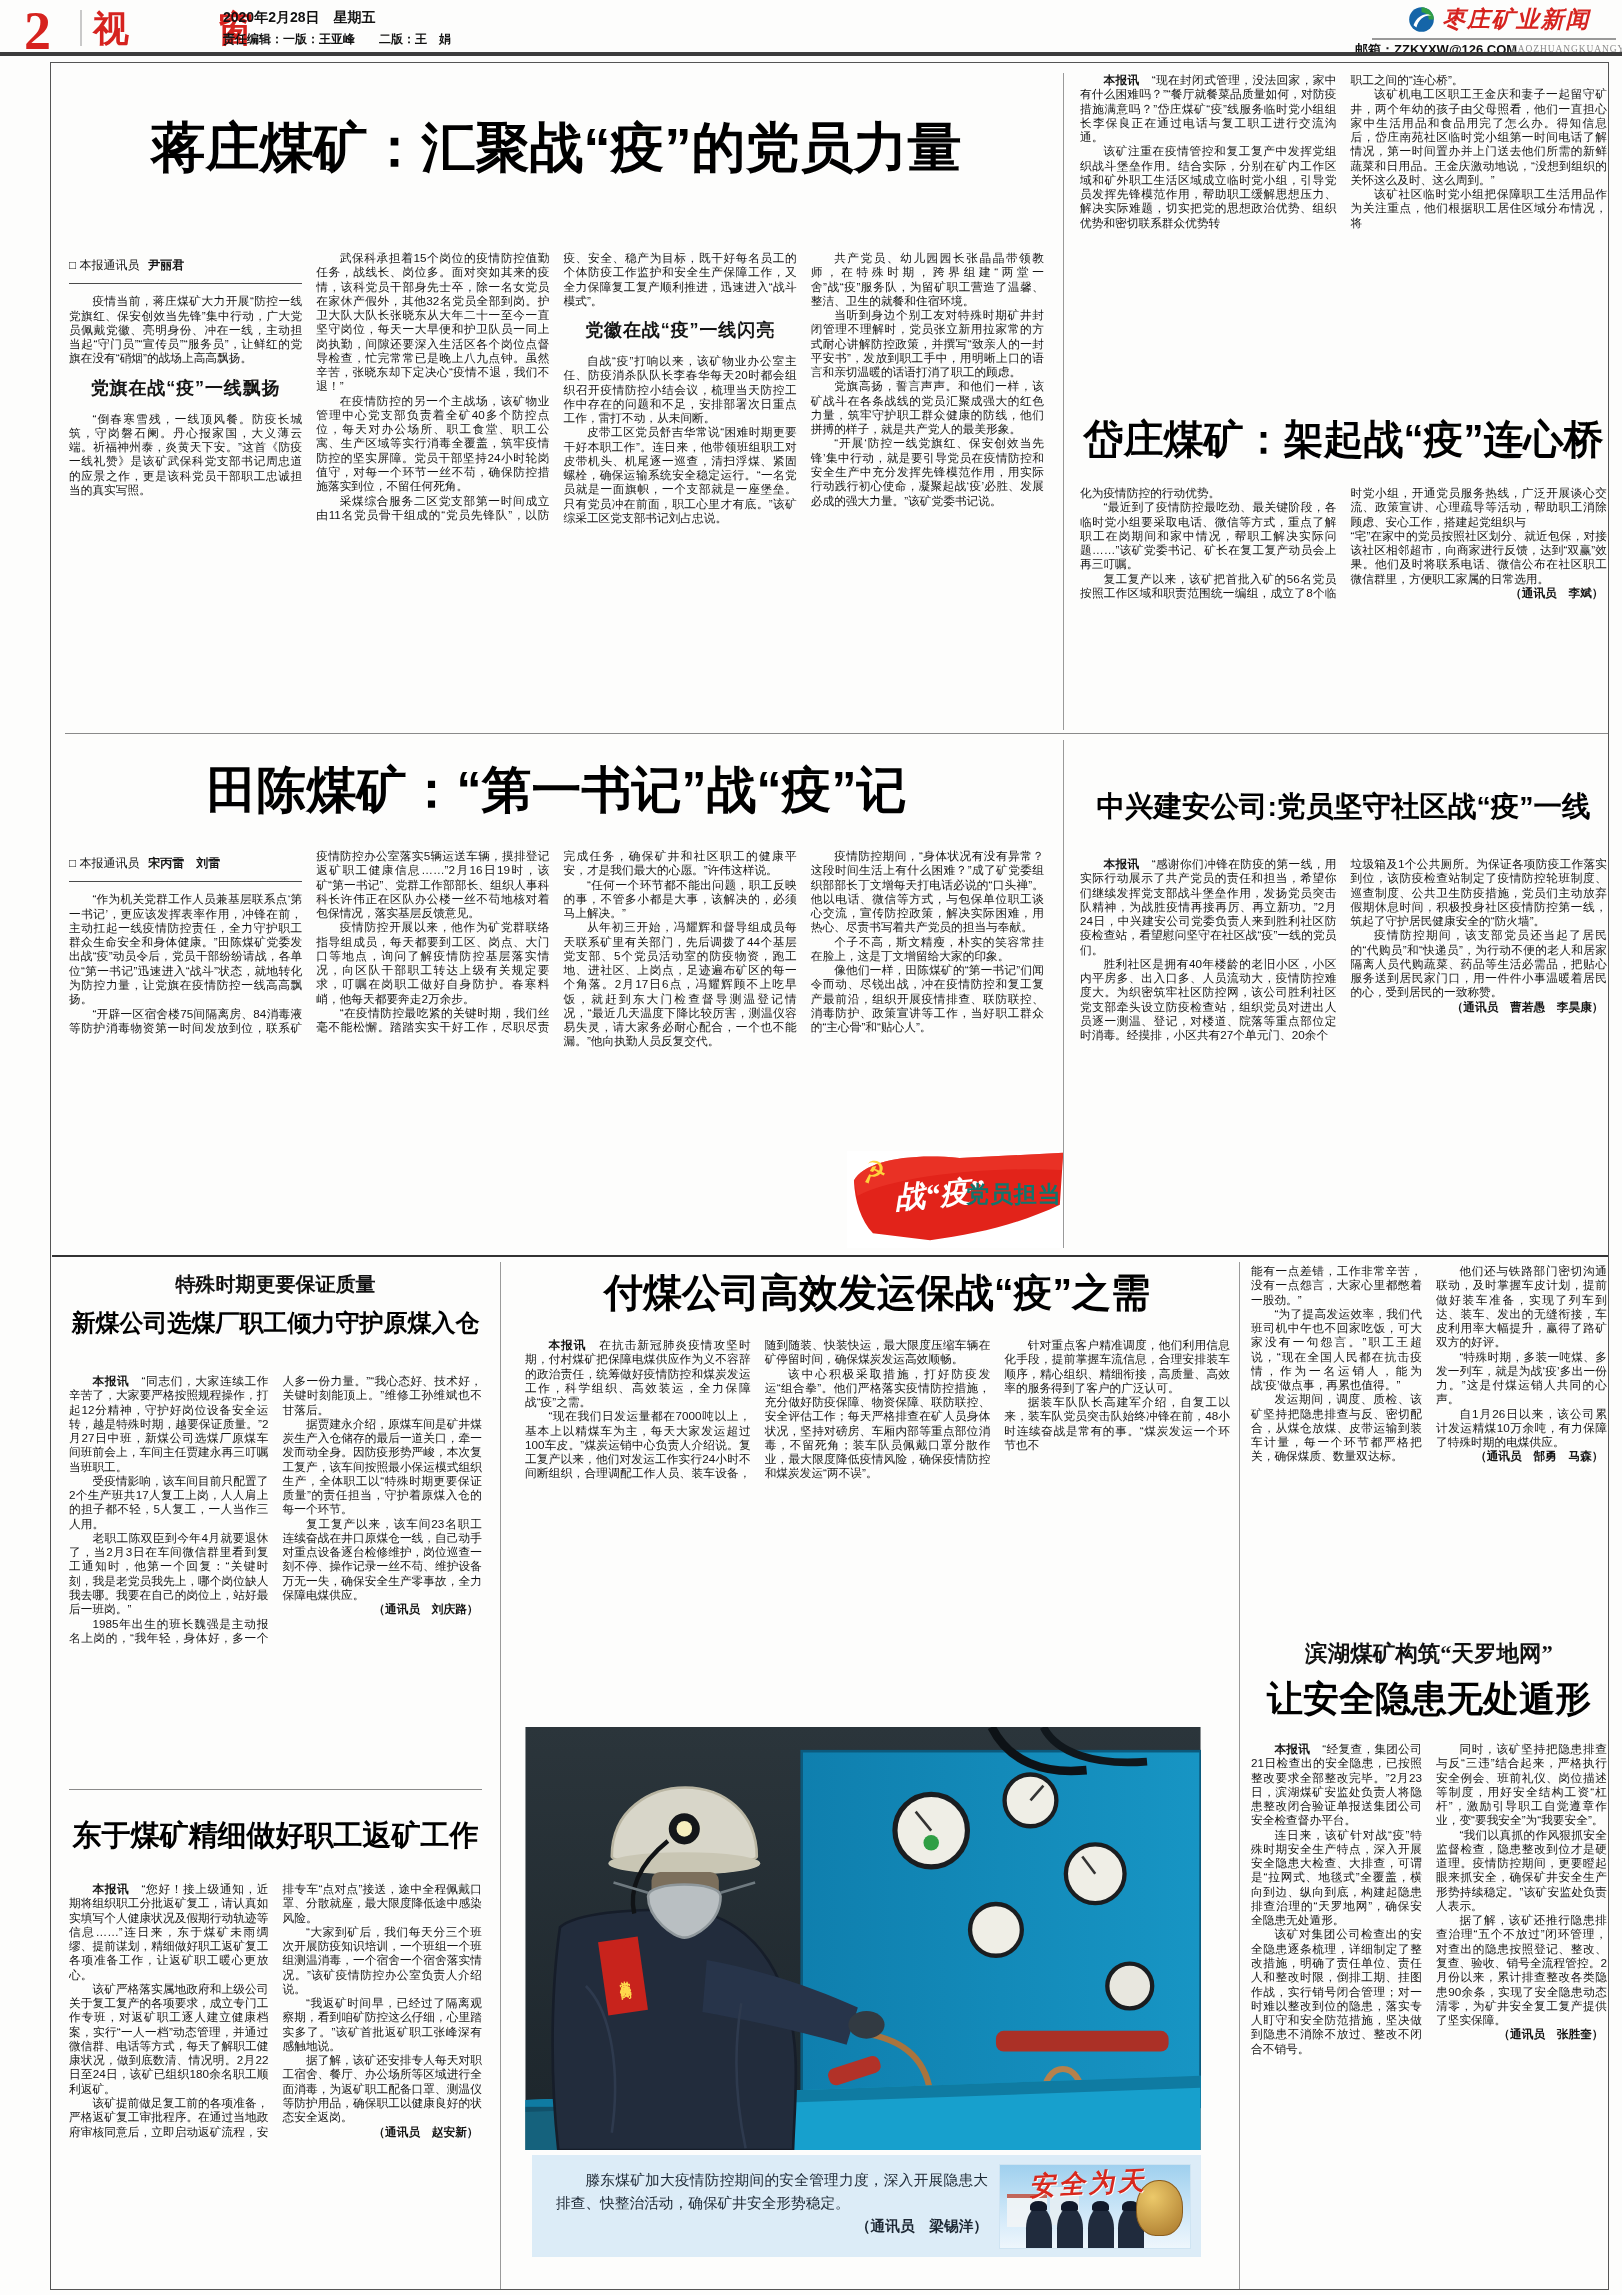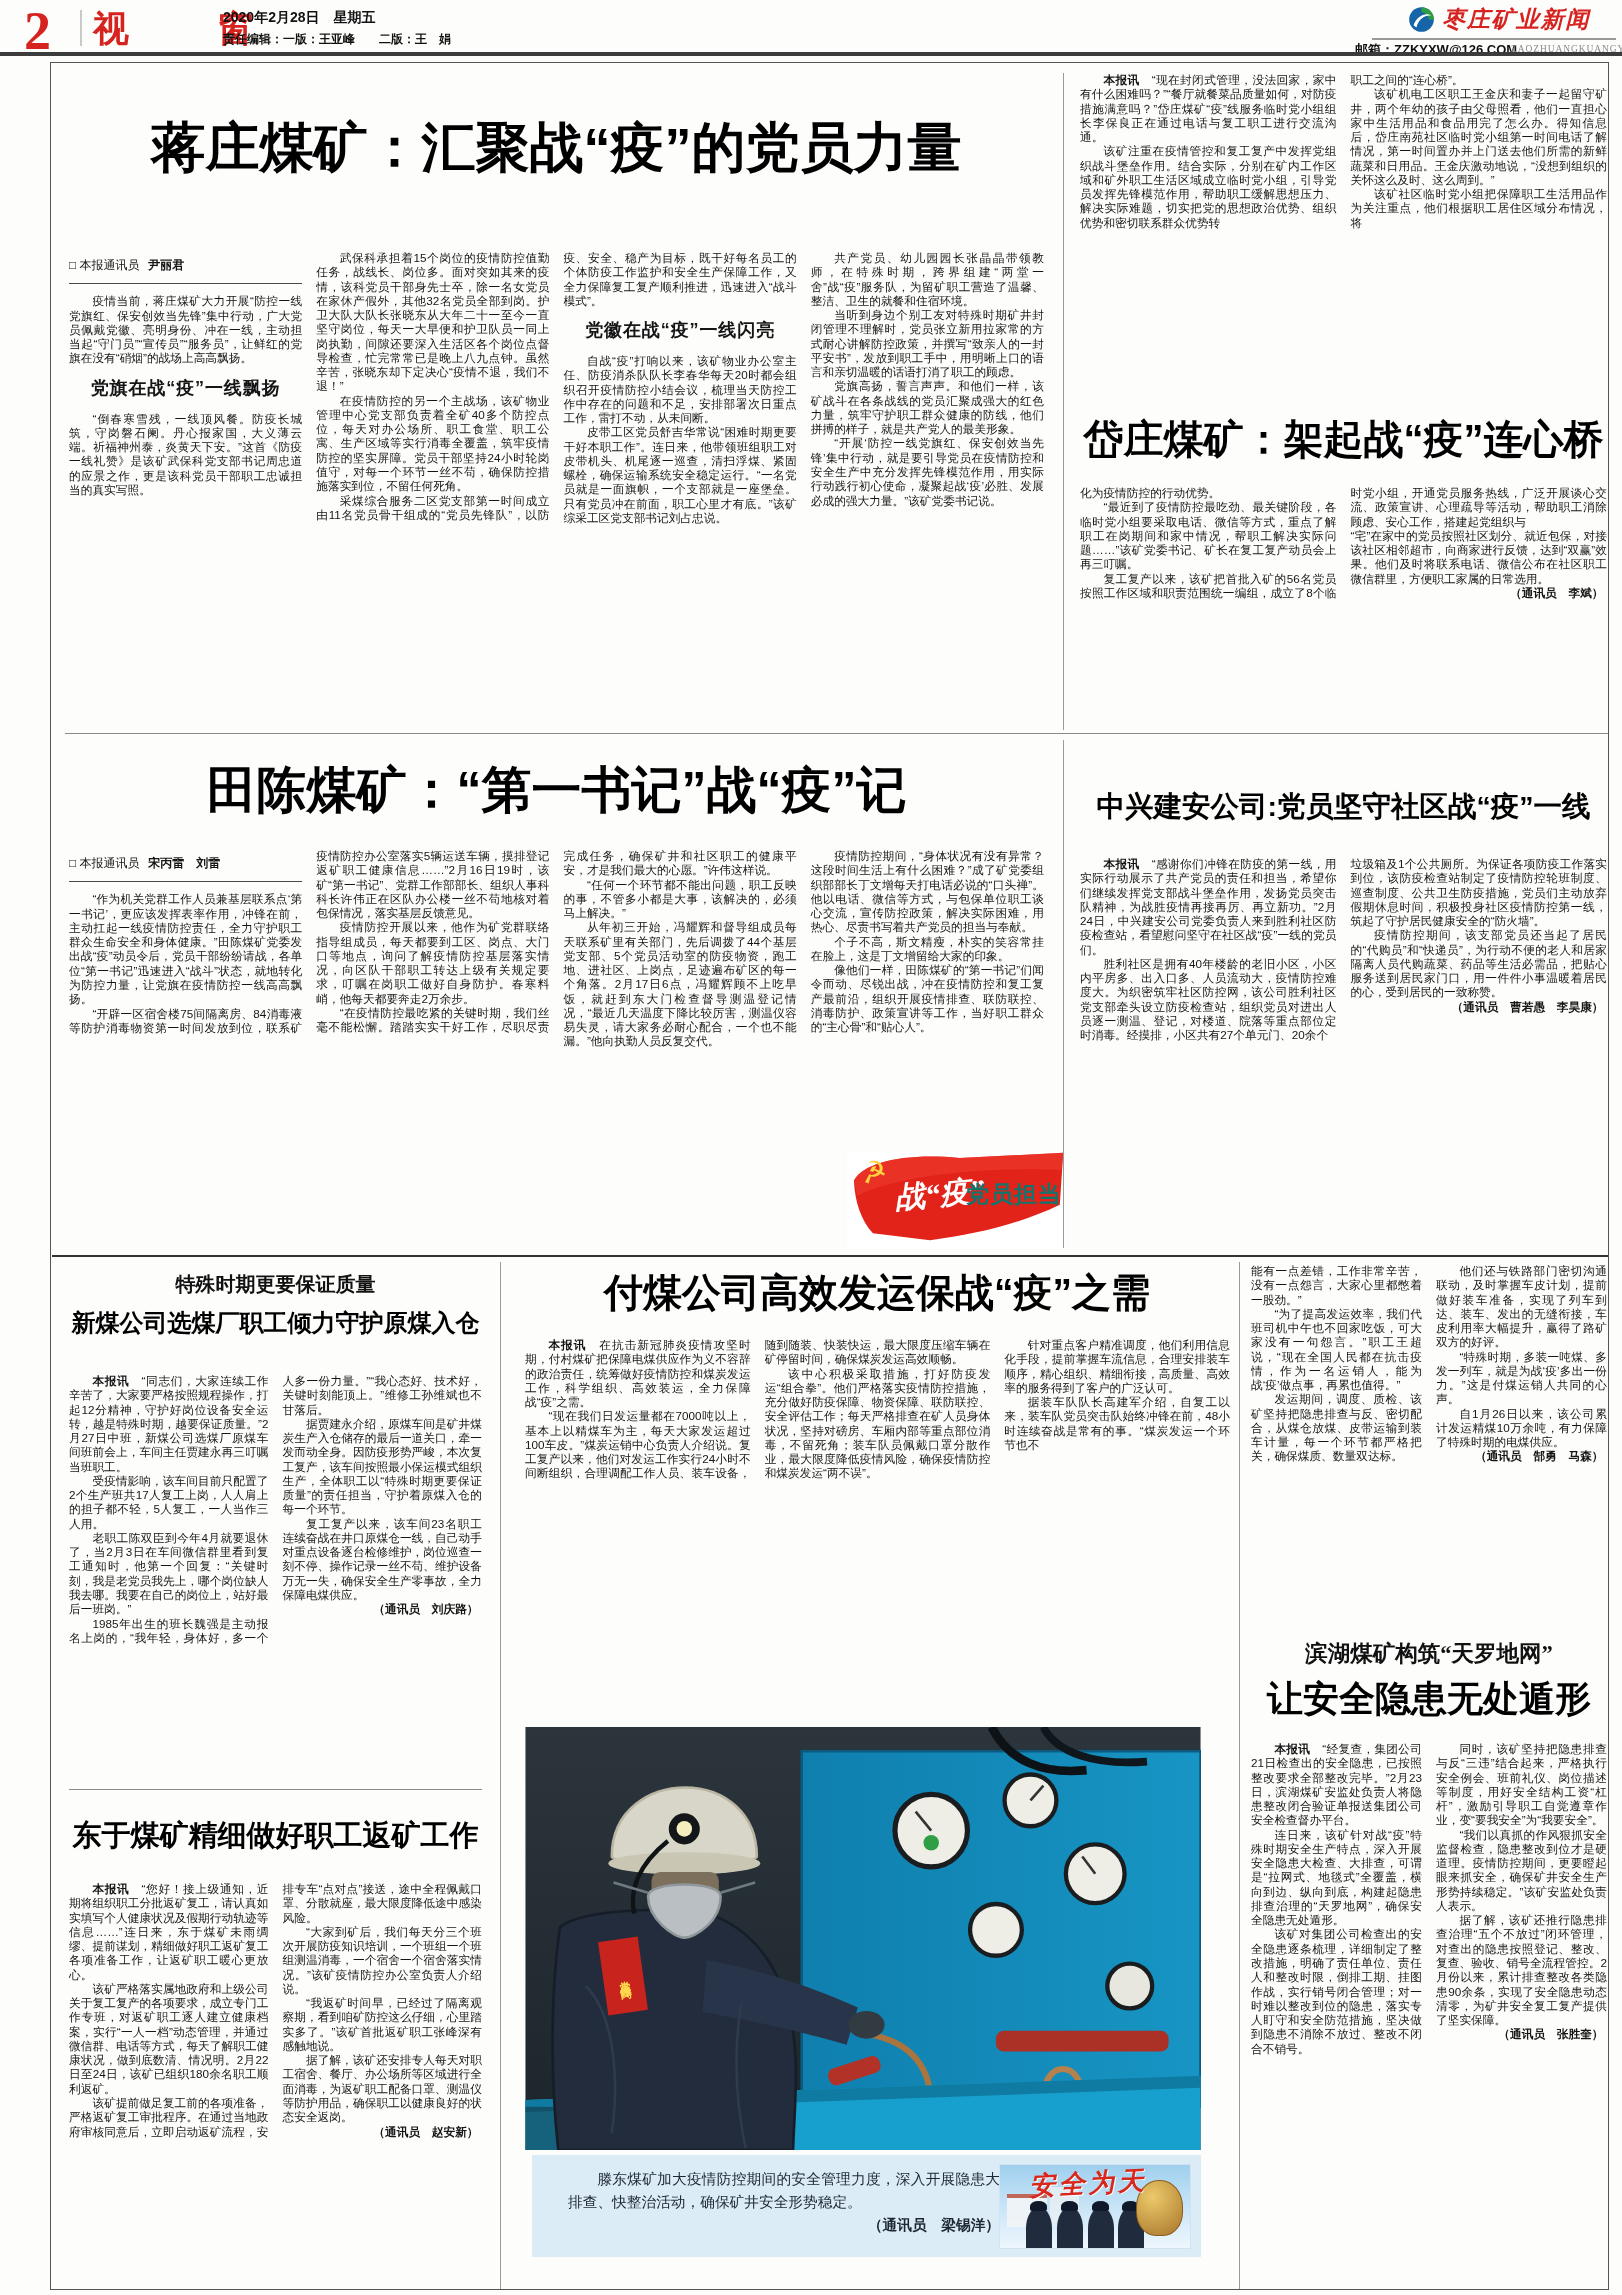--- a/index.html
+++ b/index.html
@@ -40,21 +40,21 @@
   
   .badge{left:847px;top:1151px;width:218px;height:97px;background:#fff;}
   .badge svg{position:absolute;left:0;top:0;}
   .badge .emblem{position:absolute;left:14px;top:3.5px;font-size:29px;color:#ffd33d;transform:rotate(-12deg);}
   .badge .t1{position:absolute;left:48px;top:22.5px;font-size:30px;color:#fff;font-weight:bold;font-style:italic;font-family:"Liberation Serif",serif;transform:rotate(-5deg);}
   .badge .t2{position:absolute;left:119px;top:28px;font-size:23px;color:#0f766e;font-weight:bold;letter-spacing:0.9px;}
   
   .photo{left:525px;top:1727px;width:676px;height:423px;overflow:hidden;}
   .armband{left:603px;top:1939px;width:40px;height:74px;background:#c8231c;transform:rotate(-8deg);writing-mode:vertical-rl;color:#ffd94d;font-size:11.2px;font-weight:bold;display:flex;align-items:center;justify-content:center;letter-spacing:1.7px;}
   .caption-box{left:532px;top:2155px;width:669px;height:102px;background:#dcecf7;}
-  .caption-text{position:absolute;left:36px;top:14px;width:432px;font-family:Liberation Mono, monospace;font-size:14.7px;line-height:1.55;color:#1c2733;text-align:justify;}
+  .caption-text{position:absolute;left:24px;top:14px;width:432px;font-family:Liberation Serif, serif;font-size:14.7px;line-height:1.55;color:#1c2733;text-align:justify;}
   .caption-text .cap{ text-indent:2em;display:block;}
   .caption-text .cred{font-weight:bold;float:right;}
   
   .inset{position:absolute;left:467px;top:8.6px;width:190px;height:83px;background:linear-gradient(180deg,#9fd0ee 0%,#d8ecfa 70%,#eef6fc 100%);overflow:hidden;border:0.9px solid #cfe4f2;}
   .inset .bld1{position:absolute;left:7px;top:29px;width:40px;height:29px;background:#f2f5f7;border-top:4.3px solid #c25a4a;opacity:.9;}
   .inset .bld2{position:absolute;left:50px;top:22.5px;width:29px;height:38px;background:#e8eef2;opacity:.85;}
   .inset .miner{position:absolute;bottom:-5.2px;width:26px;height:45px;background:#202b3d;border-radius:45% 45% 5.2px 5.2px;}
   .inset .miner::after{content:"";position:absolute;left:3.5px;top:-7px;width:17.3px;height:10.4px;background:#10192a;border-radius:50% 50% 20% 20%;}
   .inset .bell{position:absolute;right:7px;top:15.6px;width:45px;height:54px;background:radial-gradient(circle at 35% 30%,#ecc96a,#a8762a);border-radius:48% 48% 42% 42%;border:1.7px solid #8a5d1e;}
   .inset .cal{position:absolute;left:29px;top:1.7px;font-size:26px;font-weight:bold;color:#d8281e;font-family:"Liberation Serif",serif;font-style:italic;letter-spacing:3.5px;transform:rotate(-3deg);text-shadow:0.9px 0.9px 0 #fff;}

